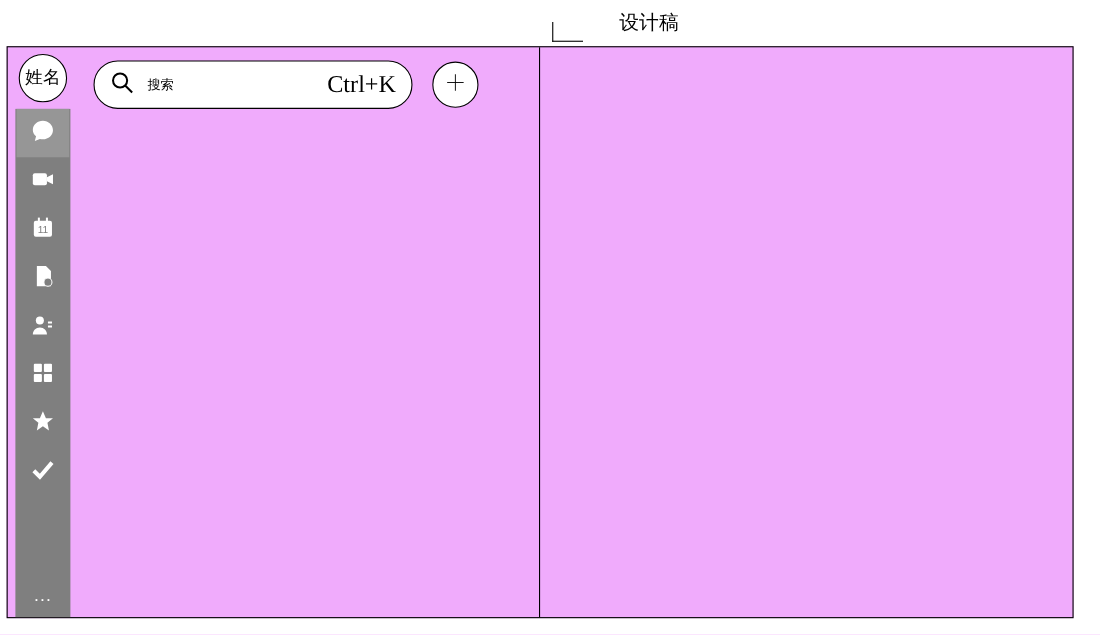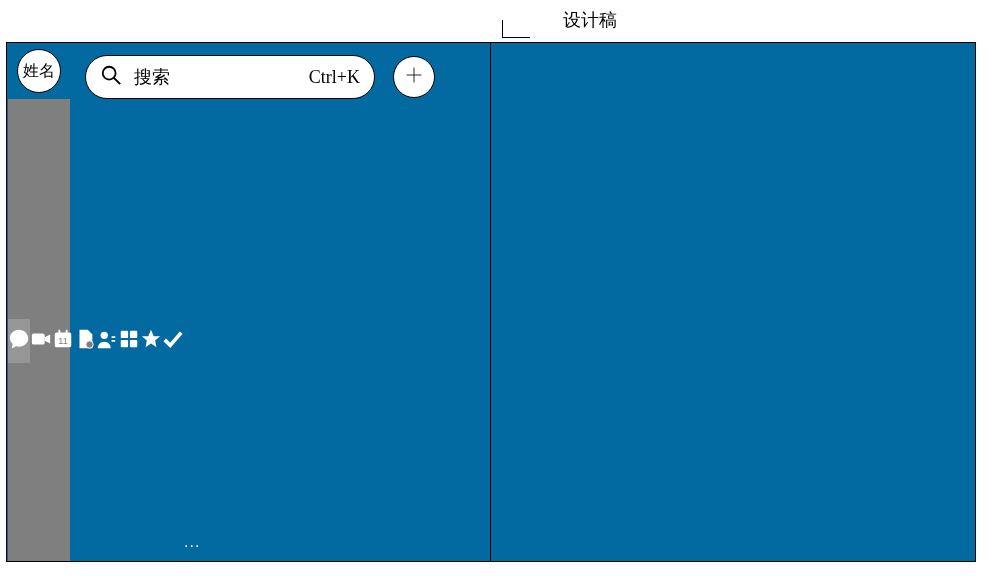--- a/index.html
+++ b/index.html
@@ -17,43 +17,43 @@
     .annotation-line {
       position:absolute;
       top:20px; left:502px;
       width:28px; height:18px;
       border-left:1px solid #000;
       border-bottom:1px solid #000;
     }
     .app-frame {
       position:absolute; top:42px; left:6px;
       width:970px; height:520px;
-      border:1px solid #000; background:#0369a1;
+      border:1px solid #000; background:#f0abfc;
       display:flex;
       justify-content:center;
     }
     .sidebar {
       width:64px; height:100%;
       display:flex; flex-direction:column;
       align-items:center;
     }
     .avatar {
       margin-top:6px;
       width:44px; height:44px;
       border:1px solid #000; border-radius:50%;
       display:flex; align-items:center; justify-content:center;
       font-size:16px; line-height:1.05; text-align:center;
       background:#fff;
     }
     .nav-strip {
       margin-top:6px;
-      width:62px; flex:1;
+      width:50px; flex:1;
       background:#7f7f7f;
-      display:flex; flex-direction:row; align-items:center;
-      padding-top:22px; gap:0;
+      display:flex; flex-direction:column; align-items:center;
+      padding-top:0; gap:0;
     }
     .nav-btn {
       width:48px; height:44px;
       display:flex; align-items:center; justify-content:center;
       cursor:pointer;
     }
     .nav-btn.active { background:#969696; }
     .nav-btn svg { width:22px; height:22px; fill:#fff; }
     .more-dots {
       margin-top:auto; margin-bottom:10px;
@@ -70,24 +70,24 @@
     }
     .search-pill {
       flex:1 1 auto;
       height:44px; max-width:290px;
       border:1px solid #000; border-radius:22px;
       display:flex; align-items:center;
       padding:0 14px; gap:12px;
       background:#fff;
     }
     .search-pill .placeholder {
-      font-size:18px; color:#000;
+      font-size:12px; color:#000;
     }
     .search-pill .shortcut {
-      margin-left:auto; font-size:18px; font-family: "Times New Roman", serif;
+      margin-left:auto; font-size:22px; font-family: "Times New Roman", serif;
     }
     .search-pill svg { width:22px; height:22px; stroke:#000; fill:none; stroke-width:2; }
     .add-btn {
       width:42px; height:42px; border:1px solid #000; border-radius:50%;
       display:flex; align-items:center; justify-content:center;
       background:#fff;
     }
     .add-btn svg { width:20px; height:20px; stroke:#000; stroke-width:1; }
     .content-pane { flex:1; }
   </style>

